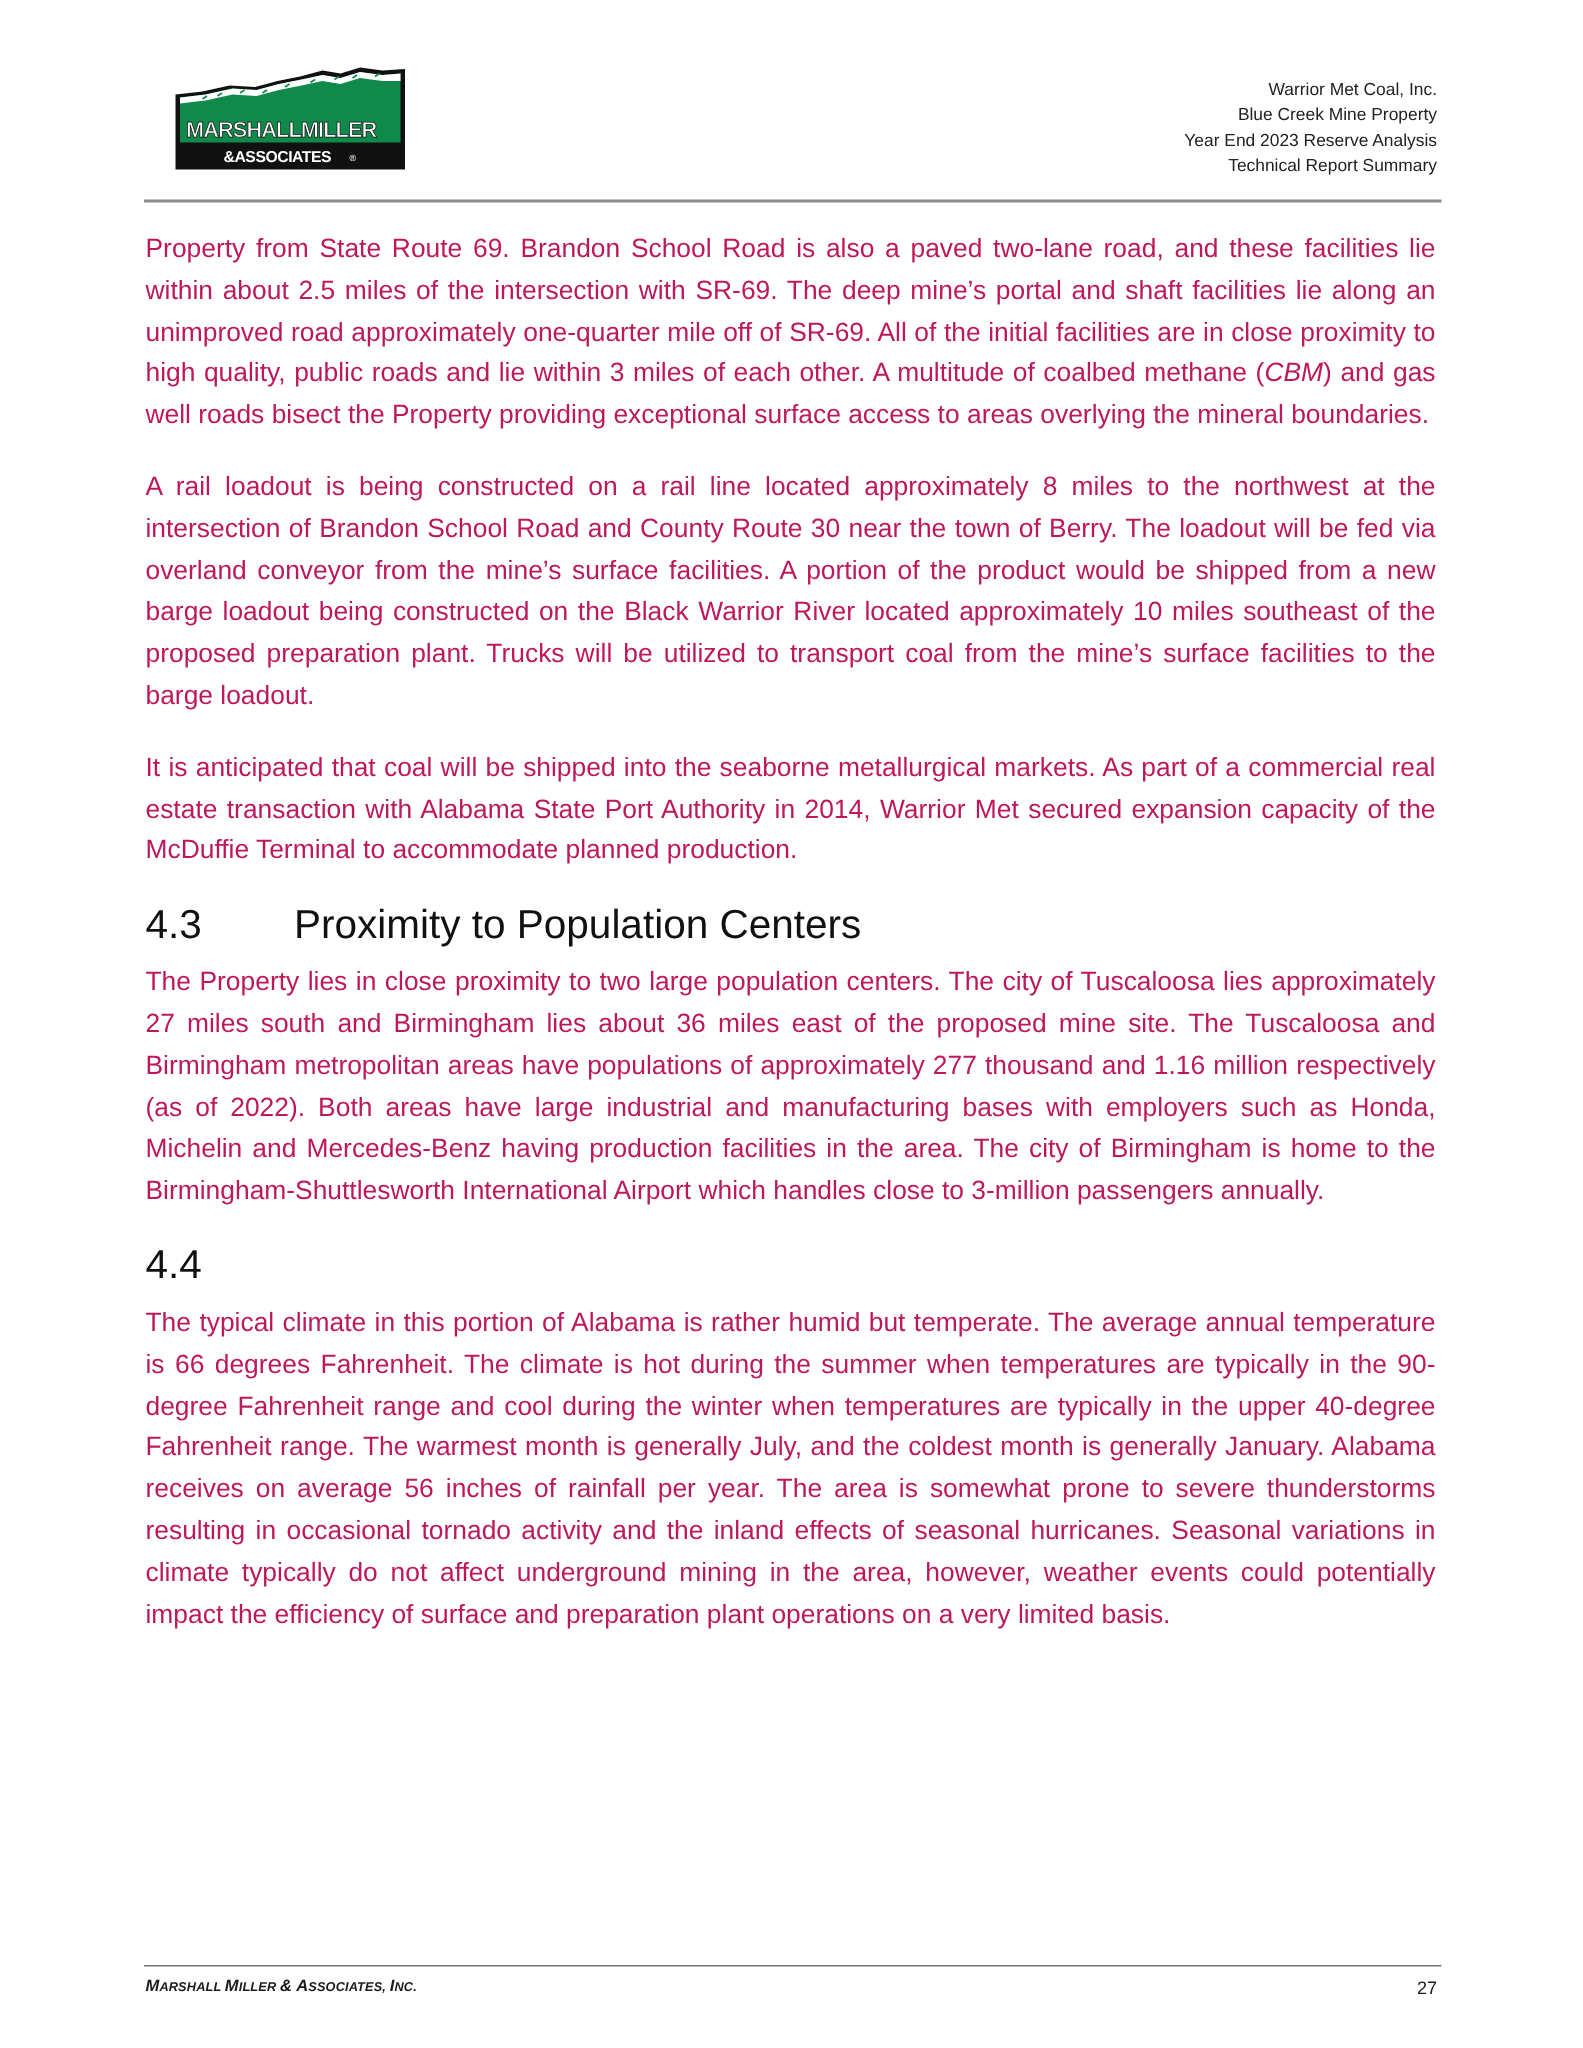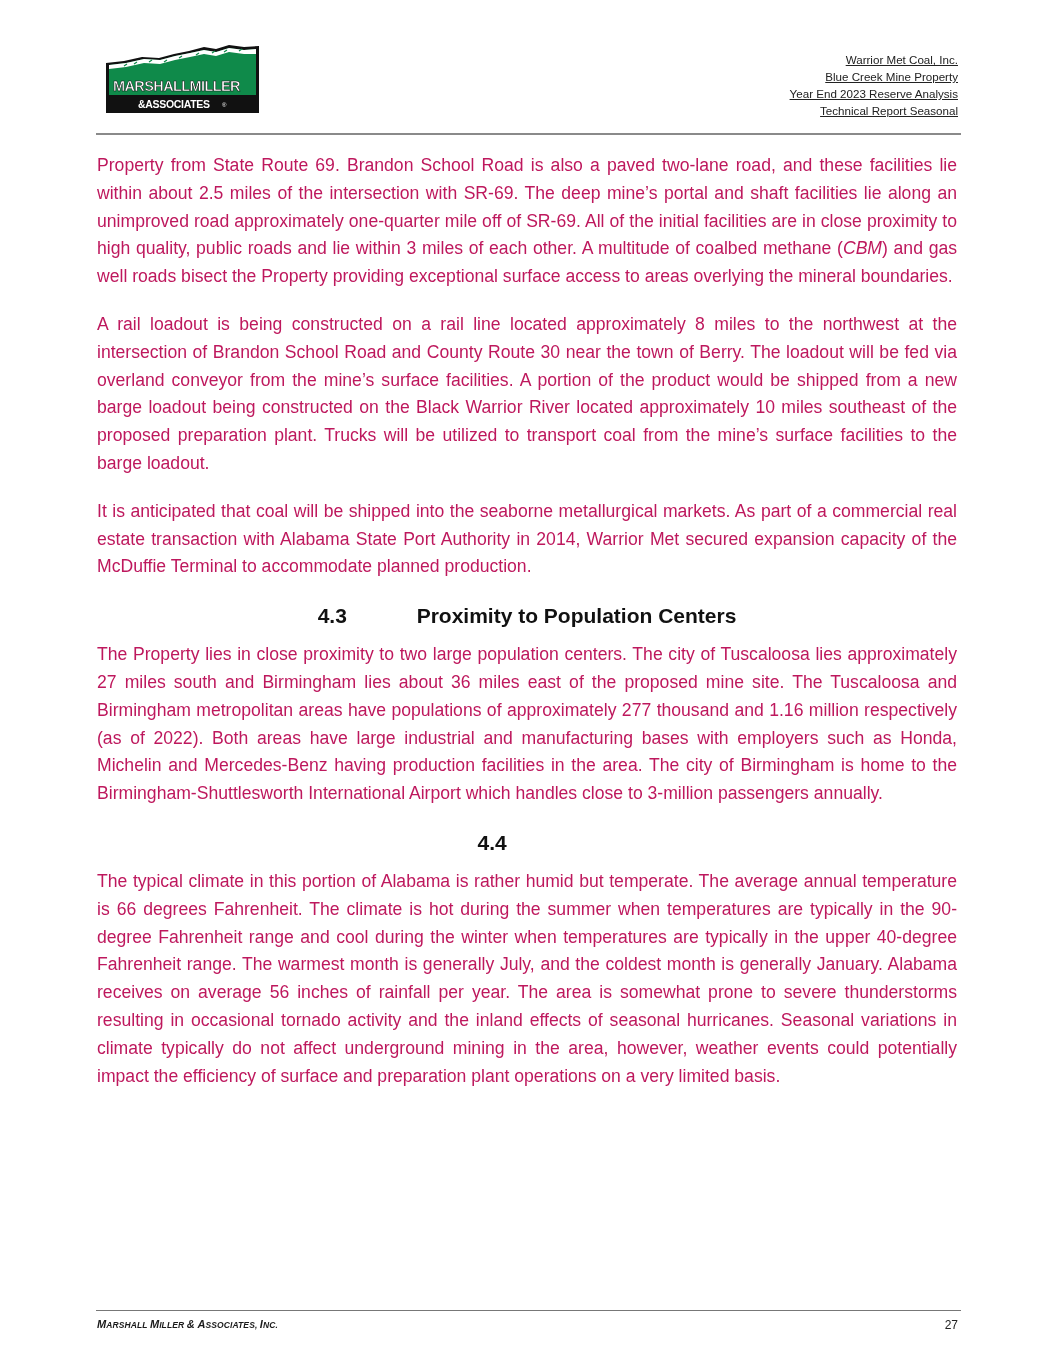--- a/index.html
+++ b/index.html
@@ -4,41 +4,41 @@
   <style>
     html, body { margin: 0; padding: 0; background: #ffffff; }
     body {
       width: 1055px; height: 1365px; position: relative; overflow: hidden;
       font-family: "Liberation Sans", "DejaVu Sans", sans-serif; color: #1a1a1a;
     }
     .page { position: absolute; left: 0; top: 0; width: 1055px; height: 1365px; }
 
     
     .logo {
-      position: absolute; left: 104px; top: 43px; width: 157px; height: 72px;
+      position: absolute; left: 115px; top: 43px; width: 157px; height: 72px;
     }
     .header-info {
       position: absolute; right: 97px; top: 51px; text-align: right;
-      font-size: 11.6px; line-height: 17px; color: #222; text-decoration: underline;
+      font-size: 11.6px; line-height: 17px; color: #222;
     }
     .header-rule {
       position: absolute; left: 96px; top: 133px; width: 865px; height: 2px;
       background: #8a8a8a;
     }
 
     
     .content { position: absolute; left: 97px; top: 152px; width: 860px; }
     .para {
       margin: 0; font-size: 17.6px; line-height: 27.8px; text-align: justify;
       color: #be185d;
     }
     .para + .para { margin-top: 20px; }
     .section-heading {
-      display: flex; font-weight: bold; font-size: 21px; color: #111;
-      margin: 22px 0 8px 0; line-height: 26px; justify-content: center;
+      display: flex; font-weight: normal; font-size: 27px; color: #111;
+      margin: 22px 0 8px 0; line-height: 26px;
     }
     .section-num { width: 99px; }
     .para.first { margin-top: 12px; }
 
     
     .footer-rule {
       position: absolute; left: 96px; top: 1310px; width: 865px; height: 1px;
       background: #777;
     }
     .footer-left {
@@ -70,21 +70,21 @@
       <rect x="5" y="54" width="147" height="13" fill="#111"></rect>
       <text x="34" y="65" font-family="Liberation Sans, sans-serif" font-weight="bold" font-size="10.5" fill="#ffffff" letter-spacing="-0.3">&amp;ASSOCIATES</text>
       <text x="118" y="64" font-family="Liberation Sans, sans-serif" font-size="6" fill="#ffffff">®</text>
     </svg>
   </div>
 
   <div class="header-info">
     <div>Warrior Met Coal, Inc.</div>
     <div>Blue Creek Mine Property</div>
     <div>Year End 2023 Reserve Analysis</div>
-    <div>Technical Report Seasonal</div>
+    <div>Technical Report Summary</div>
   </div>
   <div class="header-rule"></div>
 
   <div class="content">
     <p class="para"><span>Property from State Route 69.  Brandon School Road is also a paved two-lane road, and these facilities lie within about 2.5 miles of the intersection with SR-69.  The deep mine’s portal and shaft facilities lie along an unimproved road approximately one-quarter mile off of SR-69.  All of the initial facilities are in close proximity to high quality, public roads and lie within 3 miles of each other.  A multitude of coalbed methane (</span><em>CBM</em><span>) and gas well roads bisect the Property providing exceptional surface access to areas overlying the mineral boundaries.</span></p>
 
     <p class="para">A rail loadout is being constructed on a rail line located approximately 8 miles to the northwest at the intersection of Brandon School Road and County Route 30 near the town of Berry.  The loadout will be fed via overland conveyor from the mine’s surface facilities.  A portion of the product would be shipped from a new barge loadout being constructed on the Black Warrior River located approximately 10 miles southeast of the proposed preparation plant.  Trucks will be utilized to transport coal from the mine’s surface facilities to the barge loadout.</p>
 
     <p class="para">It is anticipated that coal will be shipped into the seaborne metallurgical markets.  As part of a commercial real estate transaction with Alabama State Port Authority in 2014, Warrior Met secured expansion capacity of the McDuffie Terminal to accommodate planned production.</p>
 

